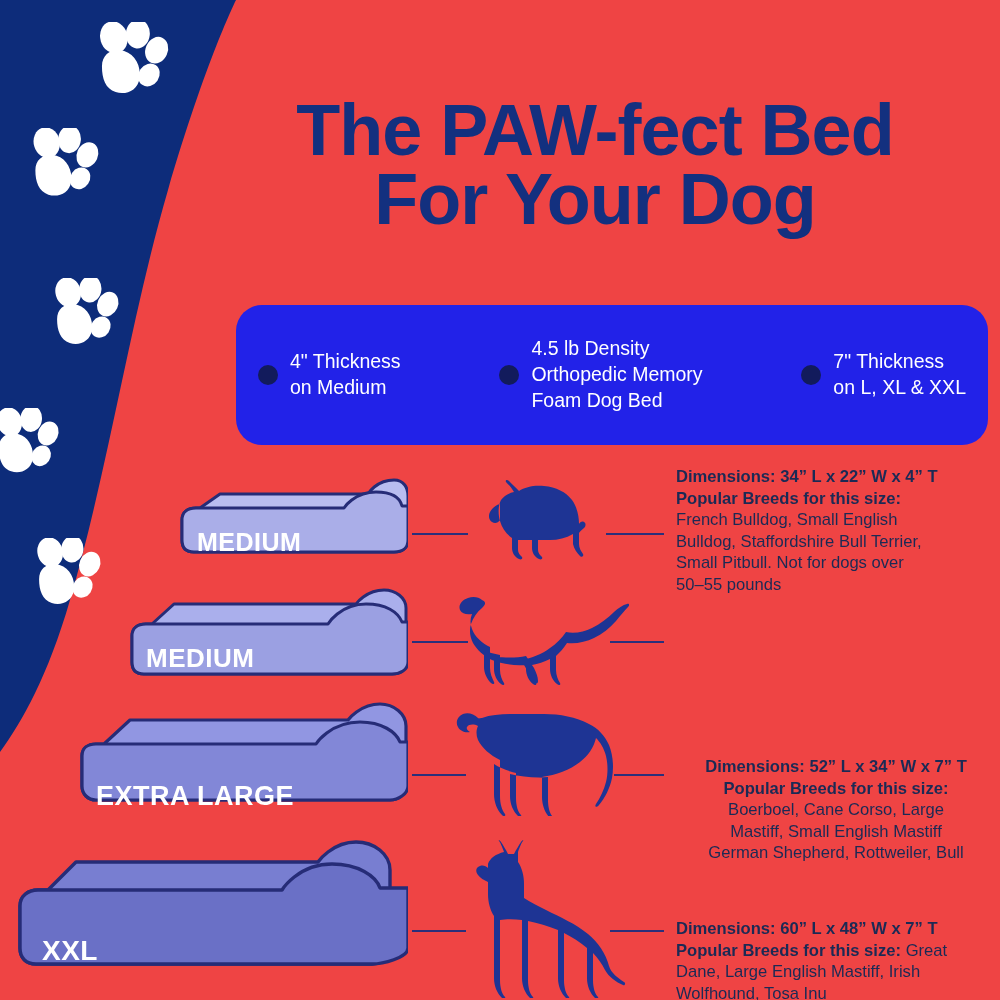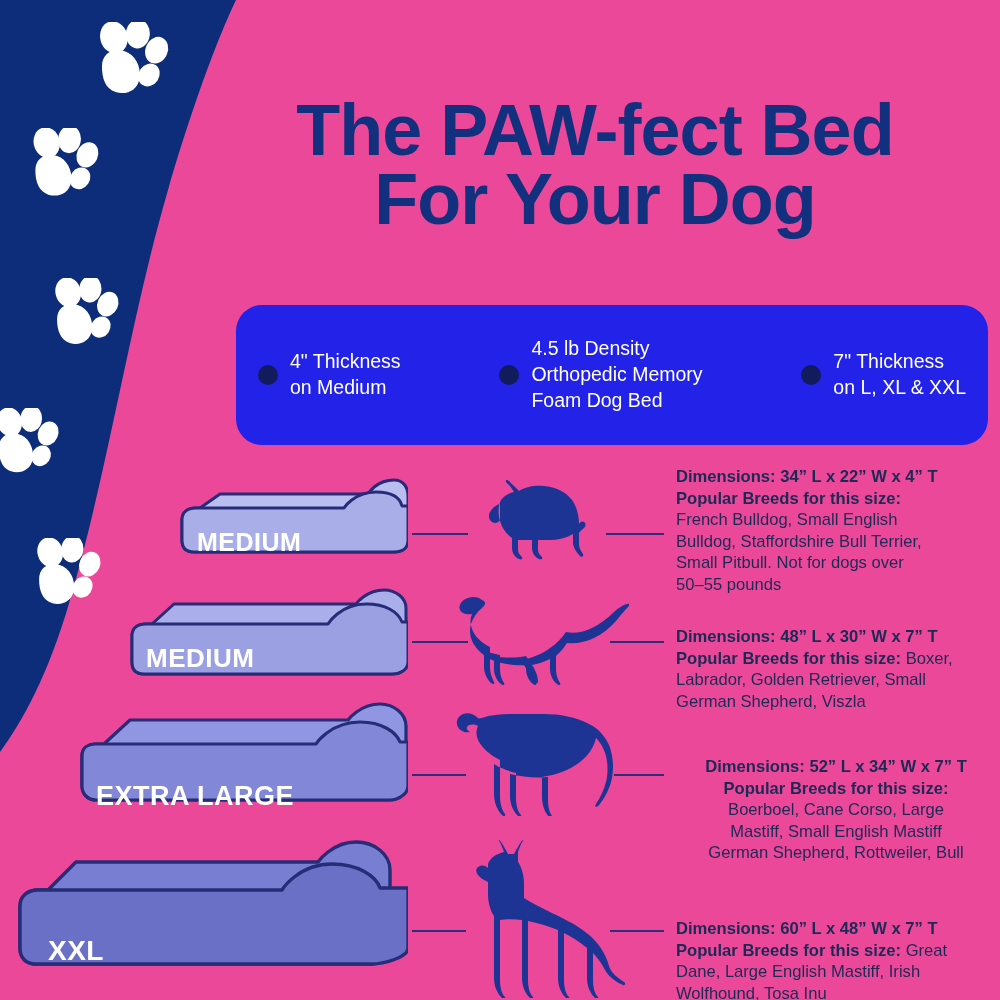--- a/index.html
+++ b/index.html
@@ -2,21 +2,21 @@
 <html><head>
 <meta charset="utf-8">
 <style>
   html,body{margin:0;padding:0;}
   body{
     width:1000px;height:1000px;
     background:#ffffff;
     font-family:"Liberation Sans", sans-serif;
     overflow:hidden;
   }
-  #root{position:relative;width:1000px;height:1000px;overflow:hidden;background:#ec4899;}
+  #root{position:relative;width:1000px;height:1000px;overflow:hidden;background:#ef4444;}
 
   
   .navy-panel{position:absolute;left:0;top:0;width:330px;height:760px;pointer-events:none;}
   .paw{position:absolute;pointer-events:none;}
 
   
   .title-block{
     position:absolute;left:200px;top:96px;width:790px;
     text-align:center;
   }
@@ -219,32 +219,20 @@
       C176,23 172,28 168,33 C162,40 154,46 146,50 C138,54 128,56 119,55
       C116,60 112,64 108,68 L108,82 C108,87 110,92 112,95 C113,97 111,98 109,96
       C105,93 102,87 102,81 L102,71 C96,74 90,76 84,77 L84,82
       C84,87 86,92 88,95 C89,97 87,98 85,96 C81,93 78,87 78,81 L78,77
       C66,78 54,76 44,72 C36,68 29,62 25,55 C22,49 21,42 23,36
       C25,30 29,24 34,20 C37,17 39,14 34,12 Z"></path>
   </svg>
 
   <div class="connector" style="left:610px;top:641px;width:54px;"></div>
 
-  <div class="info" style="left:676px;top:626px;">
-    <span class="ln">
-      <b>Dimensions:</b> 
-      <b>48” L x 30” W x 7” T</b>
-    </span>
-    <span class="ln">
-      <b>Popular Breeds for this size:</b> 
-      <span>Boxer,</span>
-    </span>
-    <span class="ln">Labrador, Golden Retriever, Small</span>
-    <span class="ln">German Shepherd, Viszla</span>
-  </div>
 
   <svg class="bed" style="left:80px;top:702px;" width="328" height="112" viewBox="0 0 328 112">
     <path d="M50,18 L268,18 C268,18 280,2 300,2 C314,2 326,12 326,24 L326,84 C326,92 318,98 310,98 L16,98 C8,98 2,92 2,84 L2,54 C2,46 8,42 16,42 L24,42 Z" fill="#9196E2" stroke="#262C77" stroke-width="3.2" stroke-linejoin="round"></path>
     <path d="M2,54 C2,46 8,42 16,42 L236,42 C236,42 250,20 280,20 C302,20 316,30 320,40 L328,40 L328,84 C328,92 318,98 310,98 L16,98 C8,98 2,92 2,84 Z" fill="#8287D7" stroke="#262C77" stroke-width="3.2" stroke-linejoin="round"></path>
   </svg>
   <div class="bed-label" style="left:96px;top:781px;font-size:27px;">EXTRA LARGE</div>
 
   <div class="connector" style="left:412px;top:774px;width:54px;"></div>
 
   <svg class="dog" style="left:448px;top:700px;" width="188" height="116" viewBox="0 0 188 116">
@@ -272,21 +260,21 @@
     </span>
     <span class="ln">Boerboel, Cane Corso, Large</span>
     <span class="ln">Mastiff, Small English Mastiff</span>
     <span class="ln">German Shepherd, Rottweiler, Bull</span>
   </div>
 
   <svg class="bed" style="left:18px;top:840px;" width="390" height="140" viewBox="0 0 390 140">
     <path d="M58,22 L300,22 C300,22 314,2 338,2 C356,2 372,14 372,30 L372,108 C372,118 364,124 354,124 L18,124 C8,124 2,118 2,108 L2,66 C2,56 10,50 20,50 L30,50 Z" fill="#787ED1" stroke="#262C77" stroke-width="3.4" stroke-linejoin="round"></path>
     <path d="M2,66 C2,56 10,50 20,50 L264,50 C264,50 280,24 314,24 C340,24 358,36 362,48 L390,48 L390,108 C390,118 364,124 354,124 L18,124 C8,124 2,118 2,108 Z" fill="#6A70C6" stroke="#262C77" stroke-width="3.4" stroke-linejoin="round"></path>
   </svg>
-  <div class="bed-label" style="left:48px;top:935px;font-size:28px;">XXL</div>
+  <div class="bed-label" style="left:42px;top:935px;font-size:28px;">XXL</div>
 
   <div class="connector" style="left:412px;top:930px;width:54px;"></div>
 
   <svg class="dog" style="left:448px;top:840px;" width="190" height="158" viewBox="0 0 190 158">
     <path fill="#1E3494" d="M56,12 C54,6 52,2 51,1 C50,0 52,0 53,2 C55,5 58,10 60,14
       L66,14 C68,10 71,5 73,2 C74,0 76,0 75,1 C74,2 72,6 70,12 L70,22
       C74,28 76,36 76,44 L76,58 C82,62 90,66 98,70 C112,77 128,84 140,94
       C150,102 158,114 161,126 C163,133 170,138 176,142 C178,143 177,146 175,145
       C168,142 161,137 157,130 C154,124 150,118 145,113 L145,140
       C145,148 147,154 150,157 C151,159 149,160 147,158 C142,153 139,146 139,138

